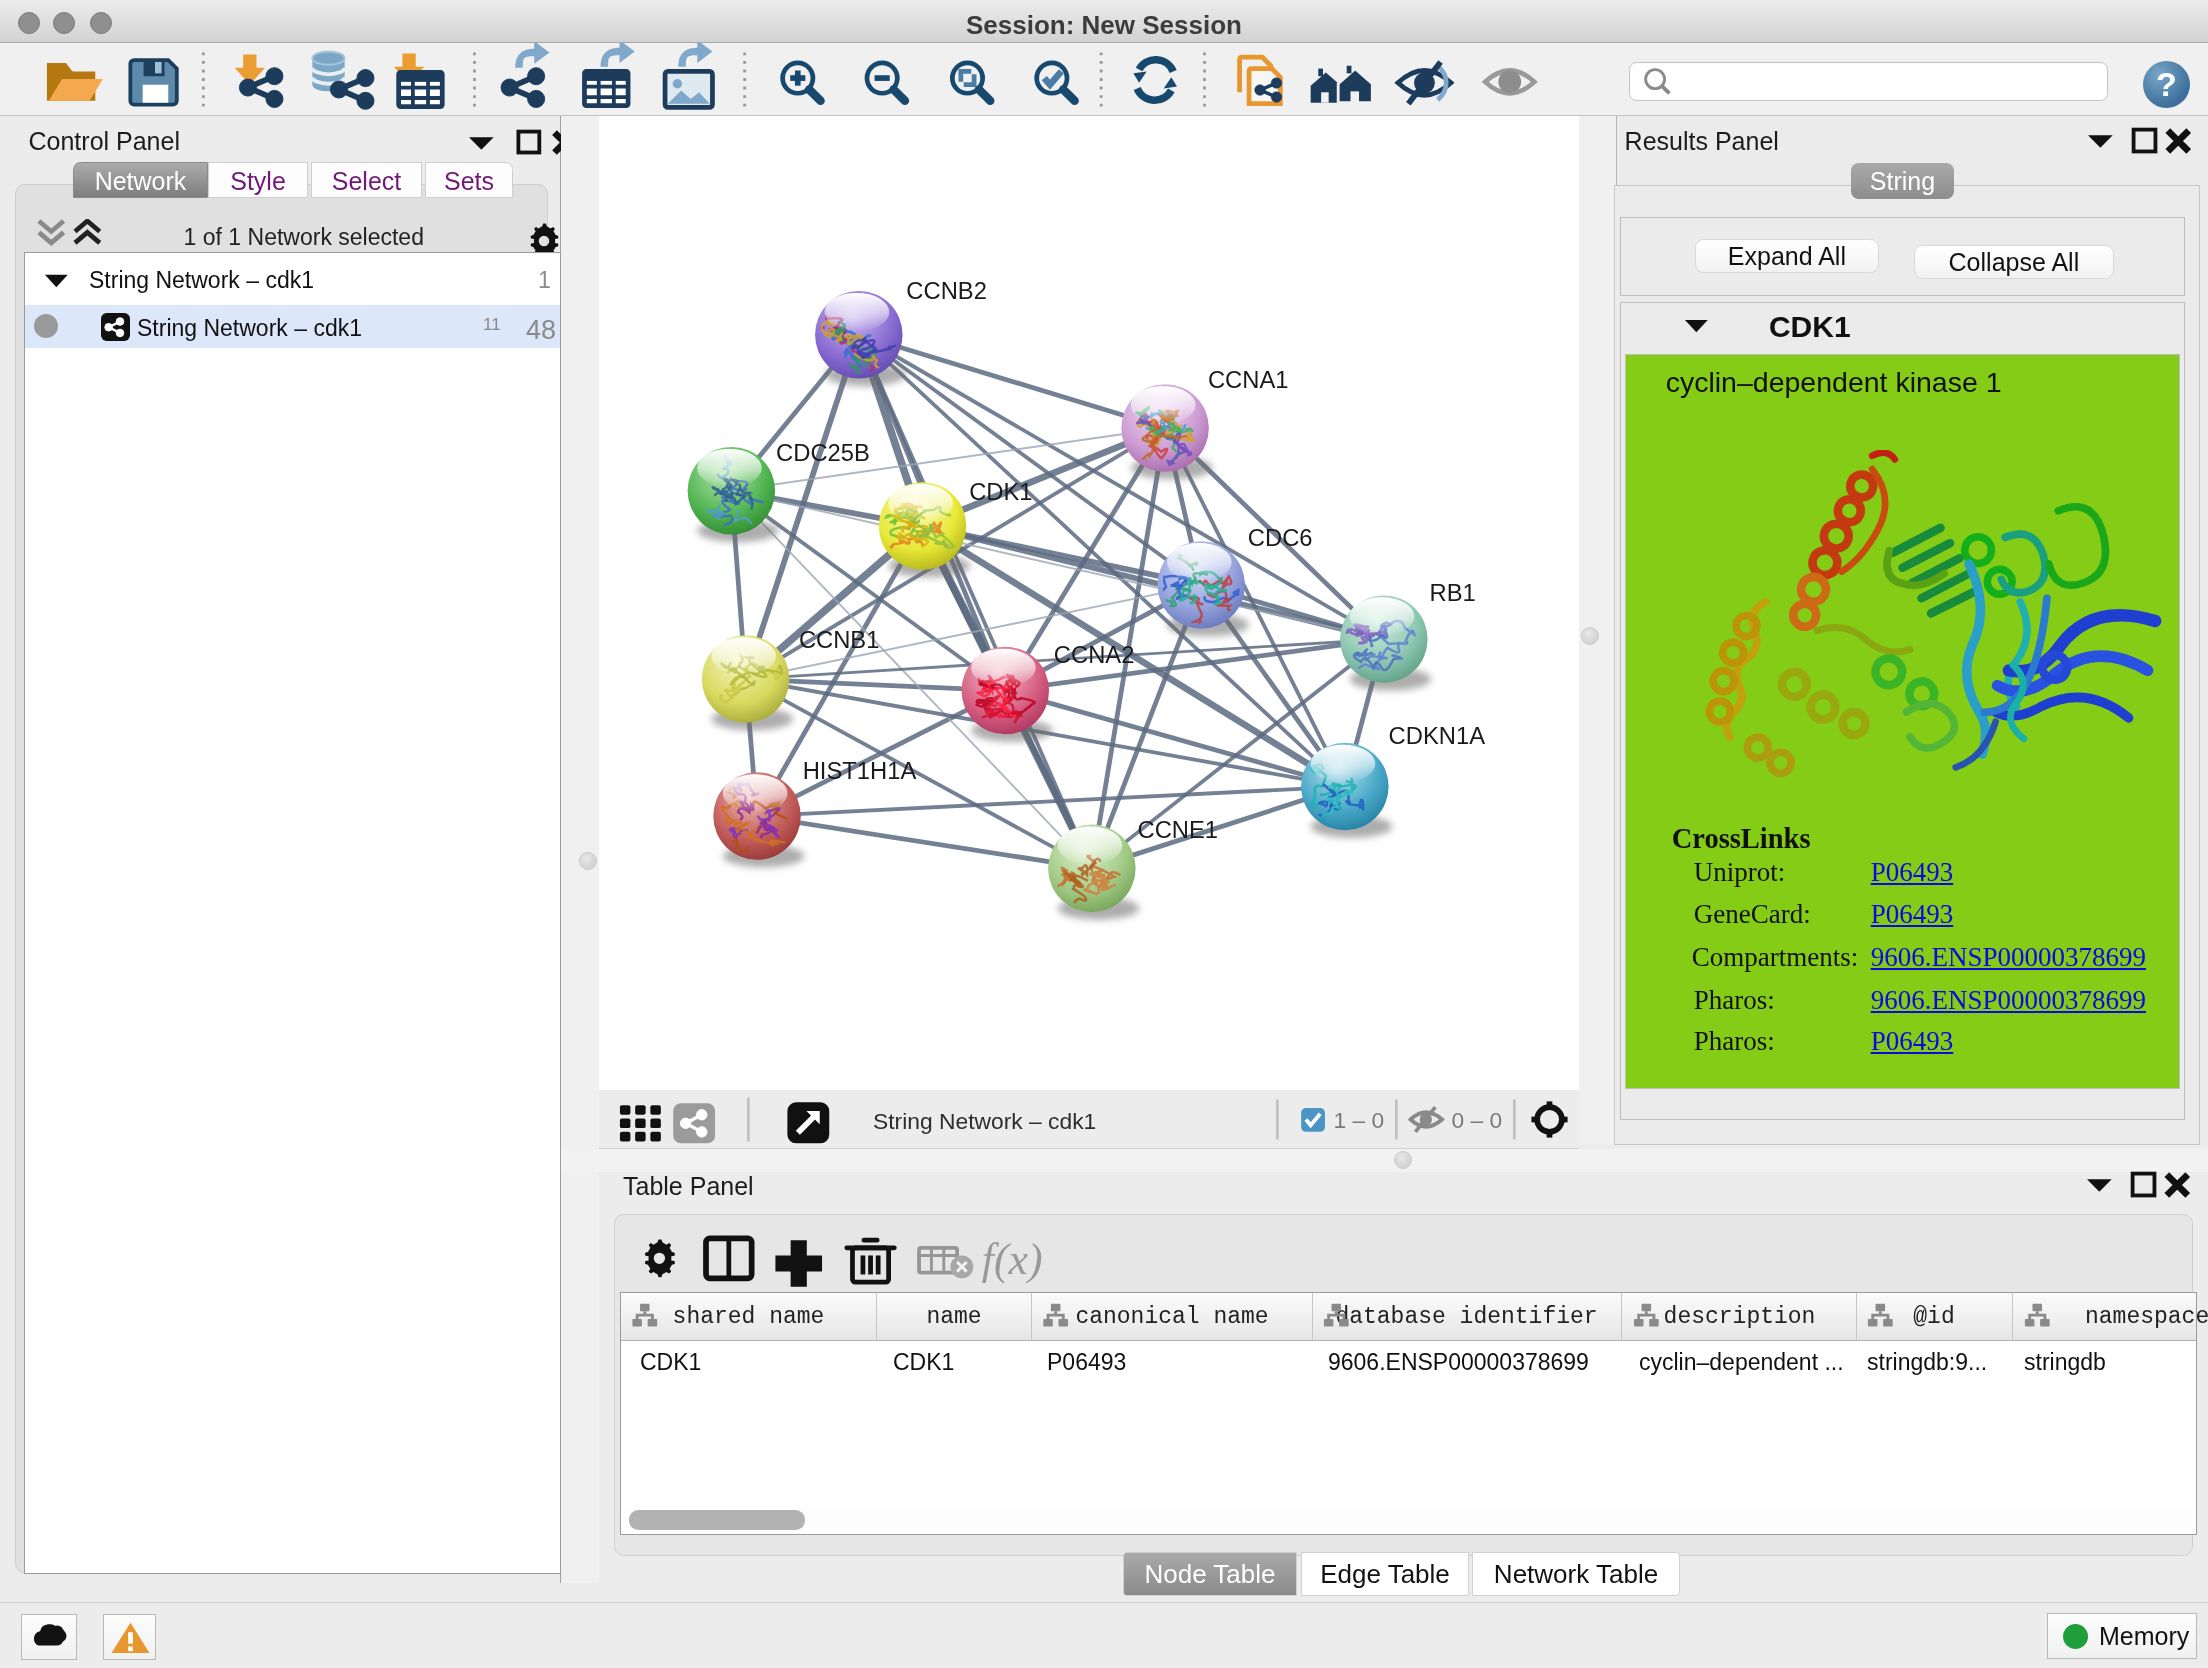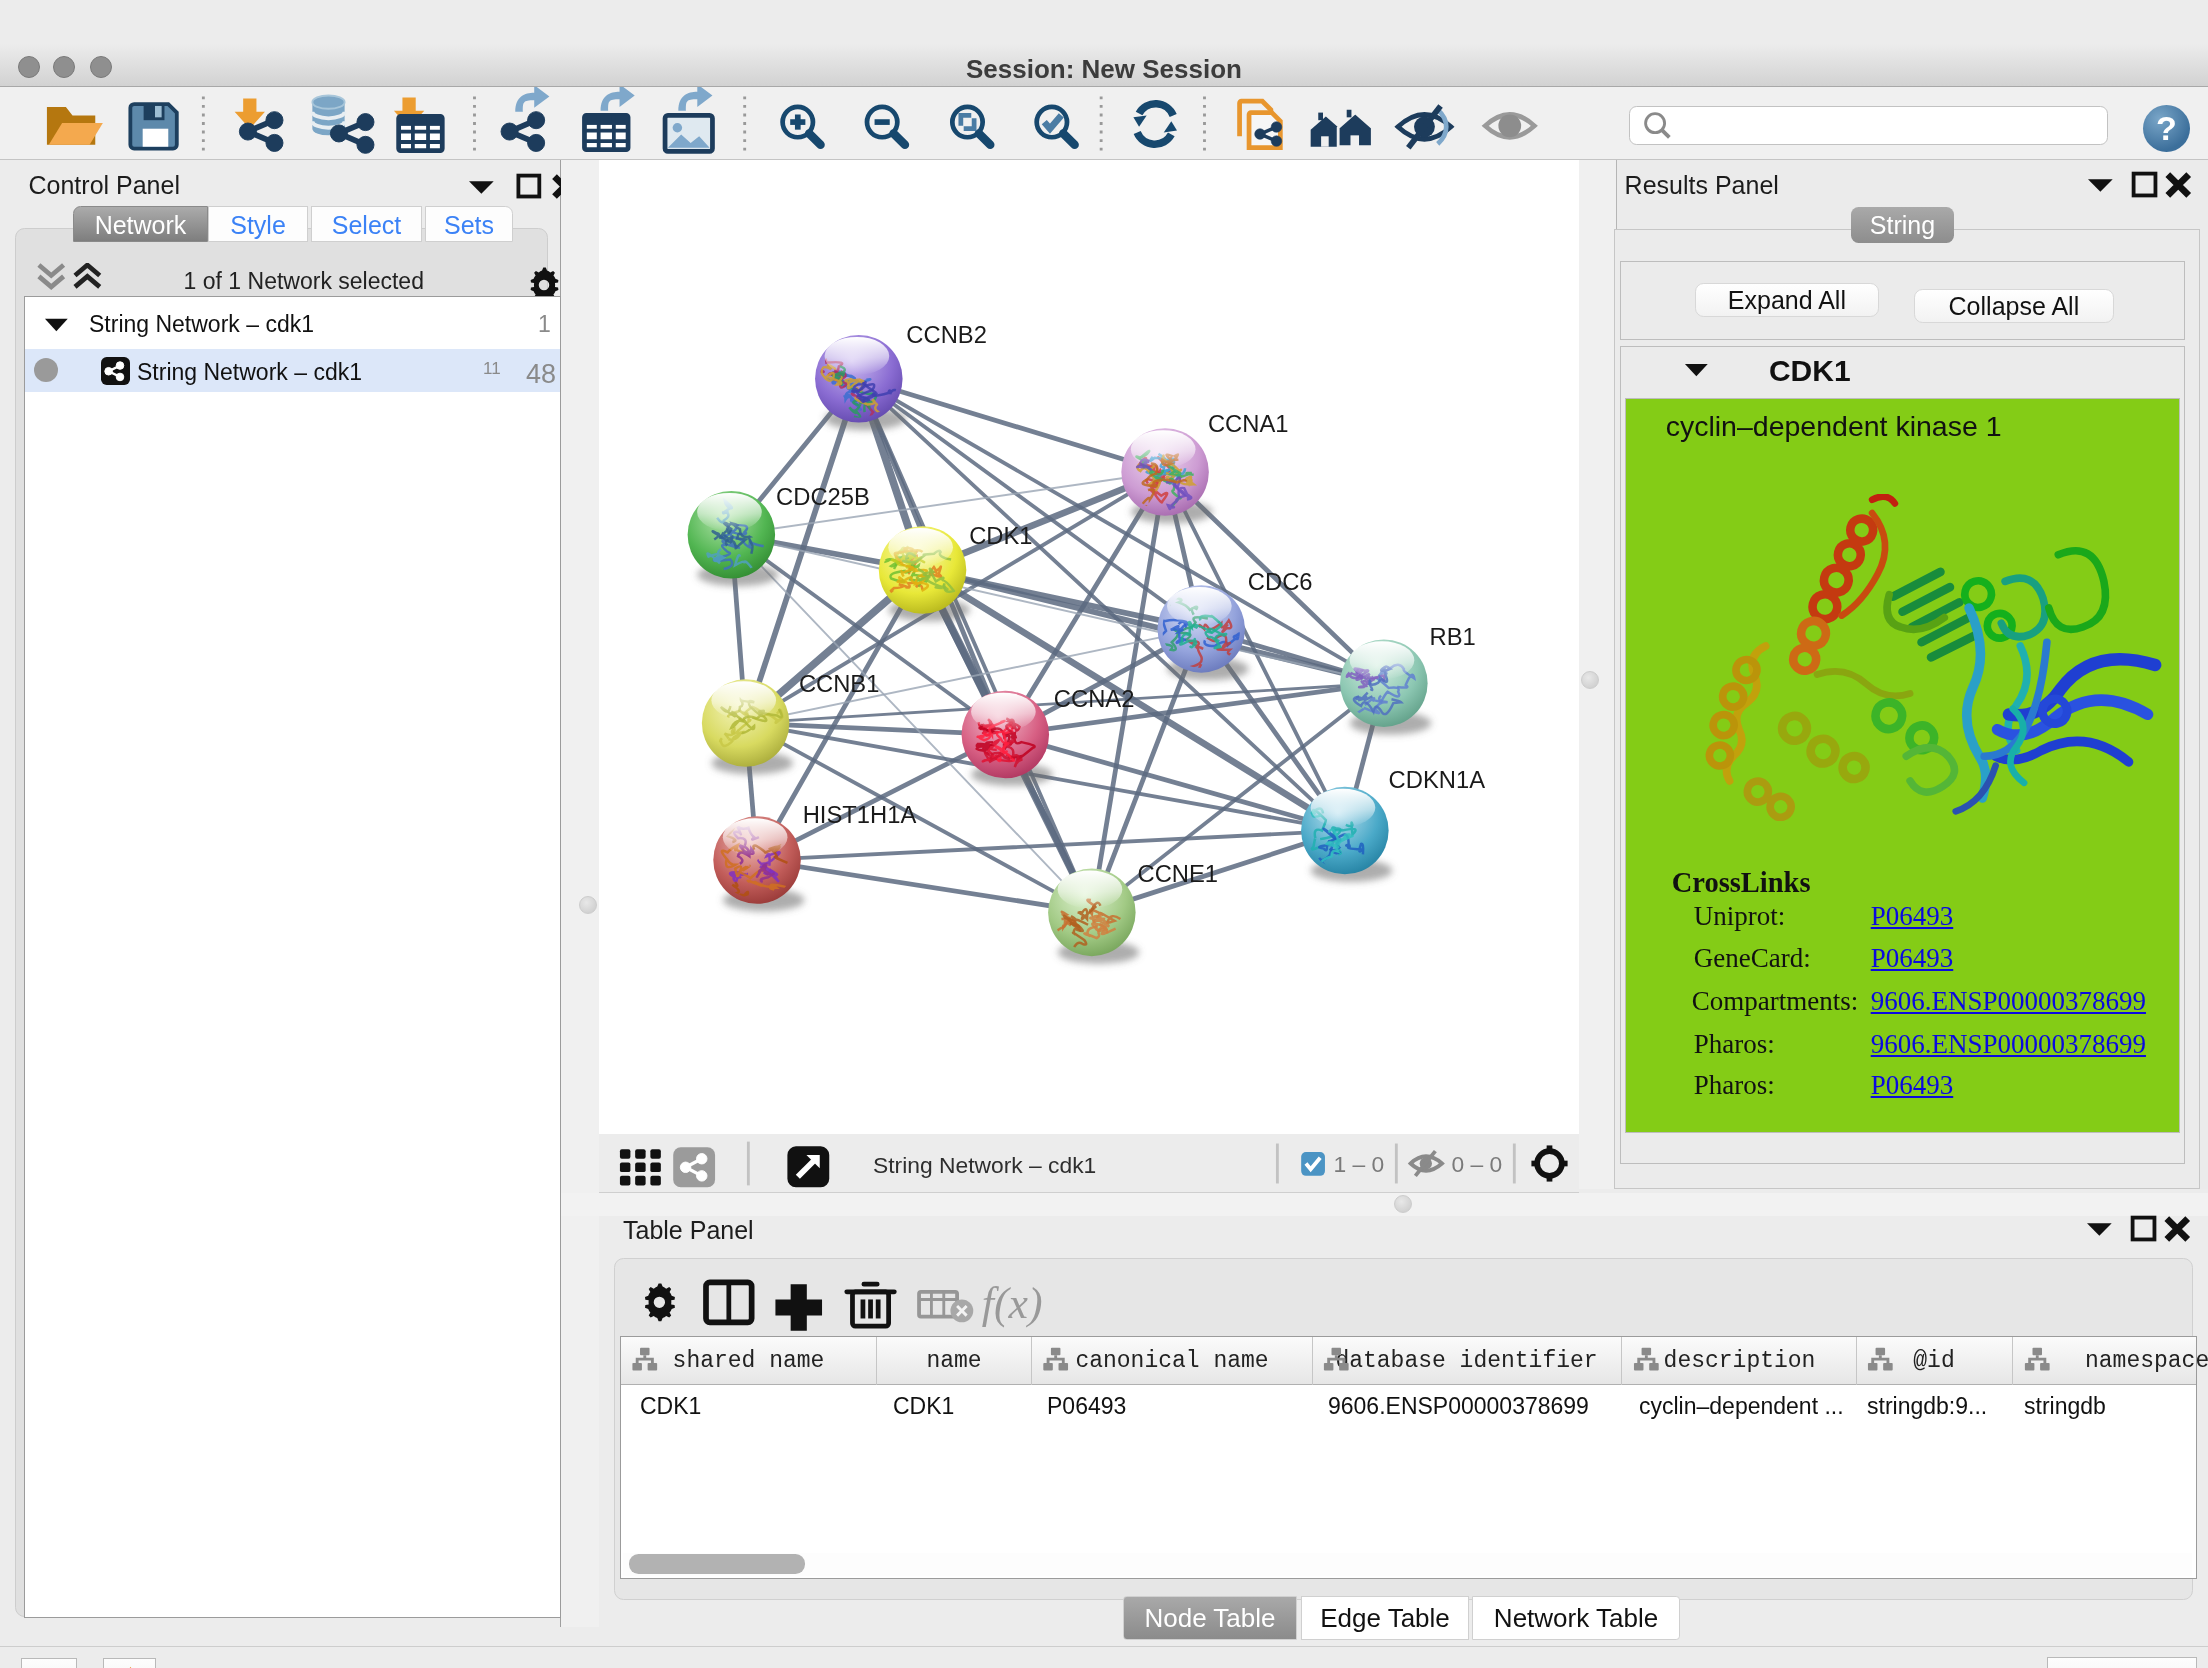--- a/index.html
+++ b/index.html
@@ -1,18 +1,18 @@
 <!DOCTYPE html>
 <html style="font-size:15px"><head>
 <meta charset="utf-8">
 <style>
 * { margin:0; padding:0; box-sizing:border-box; }
 html,body { width:2208px; height:1668px; overflow:hidden; }
 body { font-family:"Liberation Sans", sans-serif; background:#ececec; position:relative; }
-.abs { position:absolute;margin-top:44px; }
+.abs { position:absolute; }
 
 
 #titlebar { left:0; top:0; width:2208px; height:43px;
   background:linear-gradient(#ececec,#d2d2d2); border-bottom:1px solid #a8a8a8; }
 .tl { position:absolute; top:12.4px; width:22px; height:22px; border-radius:50%;
   background:#8f8f8f; border:1px solid #7a7a7a; }
 #title { position:absolute; left:0; right:0; top:9.5px; text-align:center;
   font-size:26px; font-weight:600; color:#3c3c3c; }
 
 
@@ -22,21 +22,21 @@
   background:#fff; border:1.9px solid #c2c2c2; border-radius:7.6px; }
 #helpbtn { position:absolute; left:2143px; top:18px; width:47px; height:47px;
   border-radius:50%; background:radial-gradient(circle at 35% 30%, #7aa6c8, #3c6f9b 70%);
   color:#fff; font-size:34px; font-weight:bold; text-align:center; line-height:46px; }
 
 
 #controlpanel { left:0; top:116px; width:561px; height:1467px; background:#ececec;
   border-right:1px solid #9f9f9f;padding-left:11px; }
 #cp-title { position:absolute; left:28.5px; top:11.4px; font-size:25px; color:#1c1c1c; }
 .ptab { position:absolute; top:46px; height:36px; background:#fdfdfd; border:1px solid #cfcfcf;
-  font-size:25px; color:#3b82f6; text-align:center; }
+  font-size:25px; color:#701a75; text-align:center; }
 .ptab.sel { background:linear-gradient(#ababab,#7e7e7e); color:#fff; border-color:#8a8a8a; }
 #cp-inner { position:absolute; left:15px; top:68px; width:533px; height:1389px;
   background:#e0e0e0; border:1px solid #cdcdcd; border-radius:9.5px; }
 #cp-head { position:absolute; left:7.6px; top:82px; width:521px; height:45px; font-size:23px; color:#222; }
 #cp-list { position:absolute; left:24px; top:136px; width:537px; height:1322px;
   background:#fff; border:1px solid #9b9b9b; }
 .row1 { position:absolute; left:0; top:0; width:100%; height:52px; }
 .rowsel { position:absolute; left:0; top:52px; width:100%; height:43px; background:#dce7f9; }
 
 

